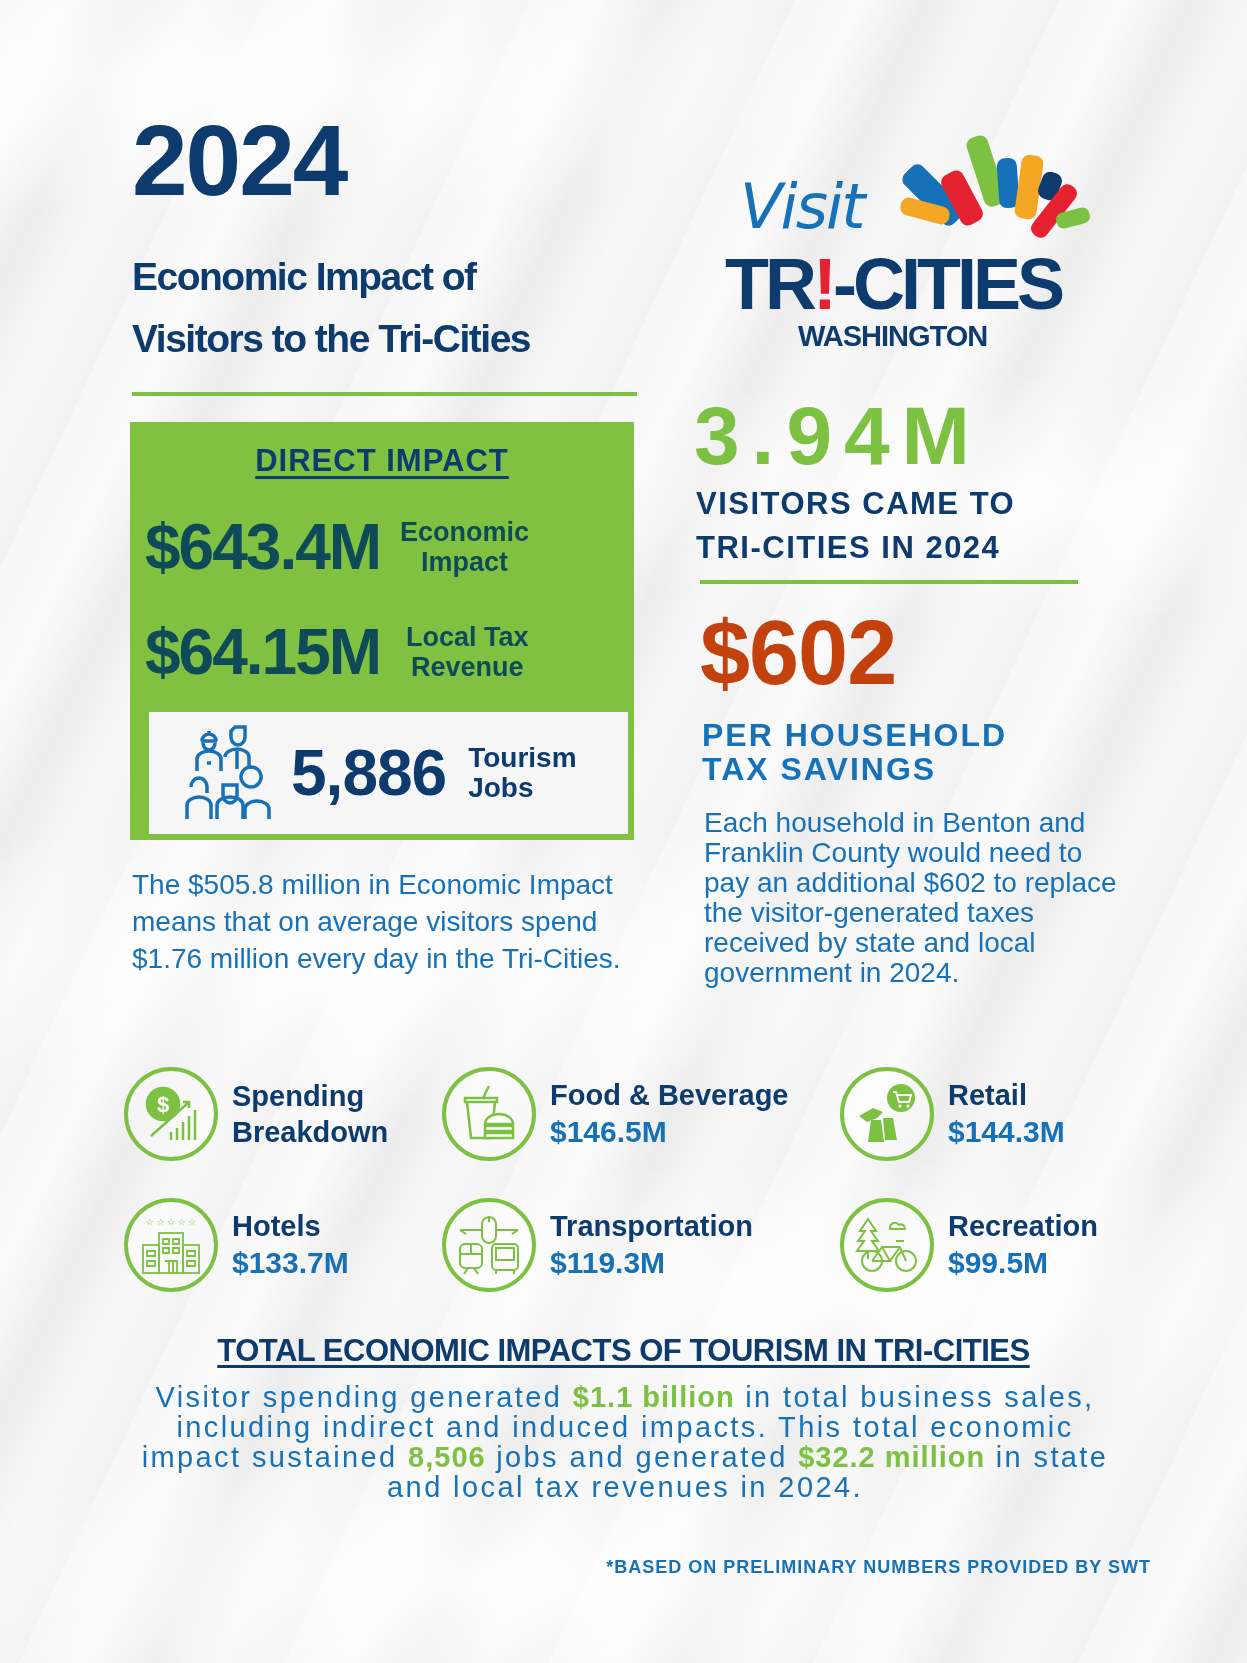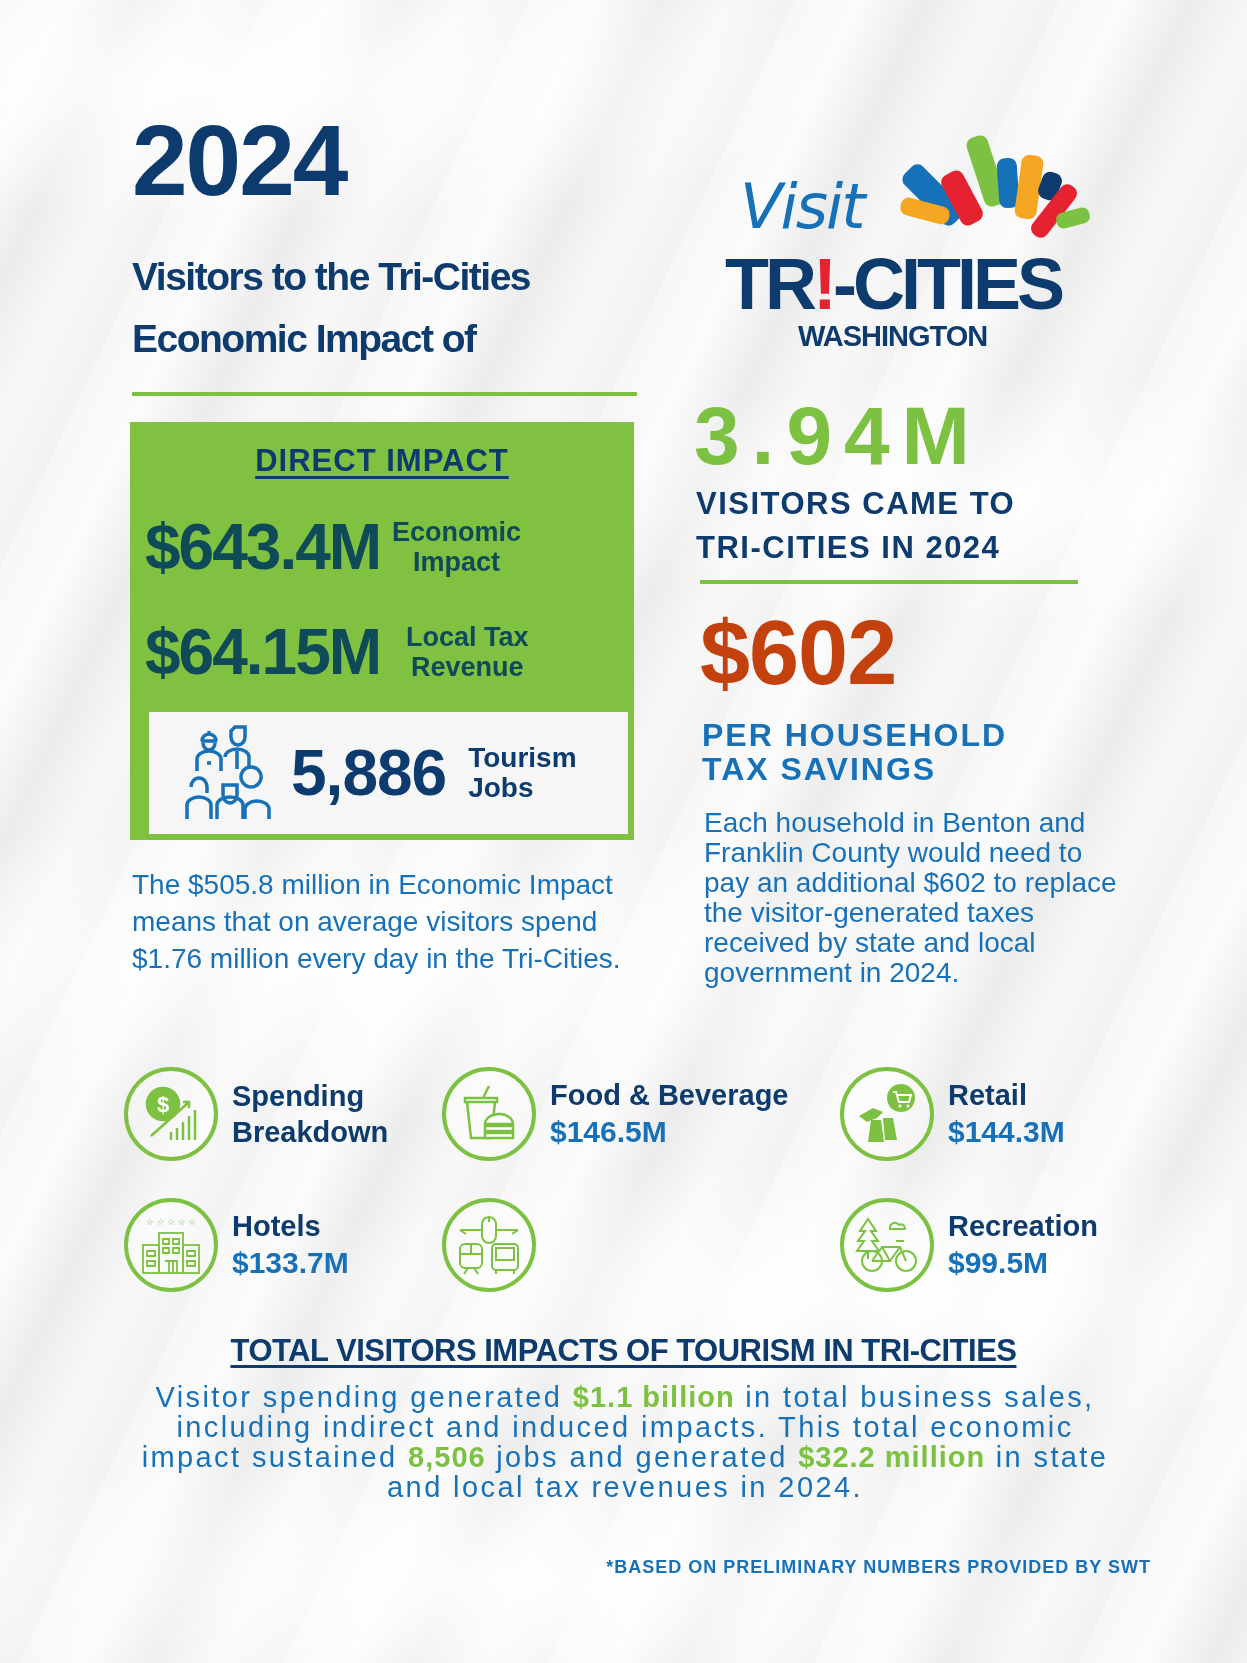--- a/index.html
+++ b/index.html
@@ -60,21 +60,21 @@
     }
     .direct-title {
       position: absolute; left: 0; right: 0; top: 18px; text-align: center;
       font-size: 31px; font-weight: 700; color: #0d3b6e; text-decoration: underline; text-decoration-thickness: 3px; text-underline-offset: 5px; letter-spacing: 1px;
     }
     .stat-row { position: absolute; left: 12px; right: 6px; display: flex; align-items: center; }
     .stat-row .big {
       font-size: 64px; font-weight: 700; color: #0e4a57; letter-spacing: -2px; line-height: 1;
     }
     .stat-row .lbl {
-      font-size: 27px; font-weight: 700; color: #0e4a57; line-height: 30px; text-align: center; margin-left: 12px;
+      font-size: 27px; font-weight: 700; color: #0e4a57; line-height: 30px; text-align: center; margin-left: 20px;
     }
     .row1 { top: 90px; }
     .row2 { top: 195px; }
     .jobs {
       position: absolute; left: 16px; right: 3px; bottom: 3px; height: 122px;
       background: #f6f6f7; display: flex; align-items: center; padding-left: 32px;
     }
     .jobs .big { font-size: 64px; font-weight: 700; color: #0d3b6e; letter-spacing: -1px; margin-left: 10px; line-height: 1; }
     .jobs .lbl { font-size: 28px; font-weight: 700; color: #0d3b6e; line-height: 30px; margin-left: 22px; }
 
@@ -133,22 +133,22 @@
   </style>
 </head>
 <body>
 
 <div class="bg"></div>
 
 <div class="page">
 
   <div class="year">2024</div>
   <div class="subtitle">
+    <div>Economic Impact of</div>
     <div>Visitors to the Tri-Cities</div>
-    <div>Economic Impact of</div>
   </div>
   <div class="rule-left"></div>
 
   <div class="logo">
     <svg class="fan" viewBox="0 0 210 110">
       <rect x="40" y="30" width="26" height="70" rx="8" fill="#1671b8" transform="rotate(-45 53 65)"></rect>
       <rect x="20" y="72" width="50" height="18" rx="8" fill="#f5a623" transform="rotate(15 45 81)"></rect>
       <rect x="70" y="40" width="24" height="56" rx="8" fill="#e52330" transform="rotate(-28 82 68)"></rect>
       <rect x="95" y="5" width="22" height="72" rx="8" fill="#7dc142" transform="rotate(-18 106 41)"></rect>
       <rect x="118" y="28" width="20" height="50" rx="8" fill="#1671b8" transform="rotate(-4 128 53)"></rect>
@@ -277,35 +277,39 @@
   <div class="cat" style="left:442px; top:1198px;">
     <div class="circle">
       <svg width="66" height="62" viewBox="0 0 66 62" fill="none" stroke="#7dc142" stroke-width="2">
         <path d="M33 2 v6 M4 16 h22 M40 16 h22 M26 10 a7 7 0 0 1 14 0 v12 a7 7 0 0 1 -14 0 z M4 16 l6 4 M62 16 l-6 4"></path>
         <rect x="4" y="30" width="22" height="24" rx="5"></rect>
         <path d="M4 40 h22 M15 30 v10 M8 60 l4 -6 M22 60 l-4 -6"></path>
         <rect x="36" y="30" width="26" height="26" rx="4"></rect>
         <path d="M40 34 h18 v12 h-18 z M40 56 v4 M58 56 v4"></path>
       </svg>
     </div>
+    <div class="txt">
+      <div class="name">Transportation</div>
+      <div class="val">$119.3M</div>
+    </div>
   </div>
 
   <div class="cat" style="left:840px; top:1198px;">
     <div class="circle">
       <svg width="66" height="60" viewBox="0 0 66 60" fill="none" stroke="#7dc142" stroke-width="2">
         <path d="M14 4 l-8 12 h5 l-7 10 h6 l-7 10 h22 l-7 -10 h6 l-7 -10 h5 z M14 36 v8"></path>
         <path d="M36 12 a5 5 0 0 1 9 -2 a4 4 0 0 1 6 4 h-15 z"></path>
         <circle cx="18" cy="46" r="10"></circle>
           <circle cx="52" cy="46" r="10"></circle>
         <path d="M18 46 l10 -14 h18 l6 14 M28 32 l8 14 h-18 M46 32 l-10 14 M42 26 h8"></path>
       </svg>
     </div>
     <div class="txt">
       <div class="name">Recreation</div>
       <div class="val">$99.5M</div>
     </div>
   </div>
 
-  <div class="total-title">TOTAL VISITORS IMPACTS OF TOURISM IN TRI-CITIES</div>
+  <div class="total-title">TOTAL ECONOMIC IMPACTS OF TOURISM IN TRI-CITIES</div>
   <div class="total-body"><span>Visitor spending generated </span><b>$1.1 billion</b><span> in total business sales, including indirect and induced impacts. This total economic impact sustained </span><b>8,506</b><span> jobs and generated </span><b>$32.2 million</b><span> in state and local tax revenues in 2024.</span></div>
 
   <div class="footnote">*BASED ON PRELIMINARY NUMBERS PROVIDED BY SWT</div>
 </div>
 
 </body></html>

